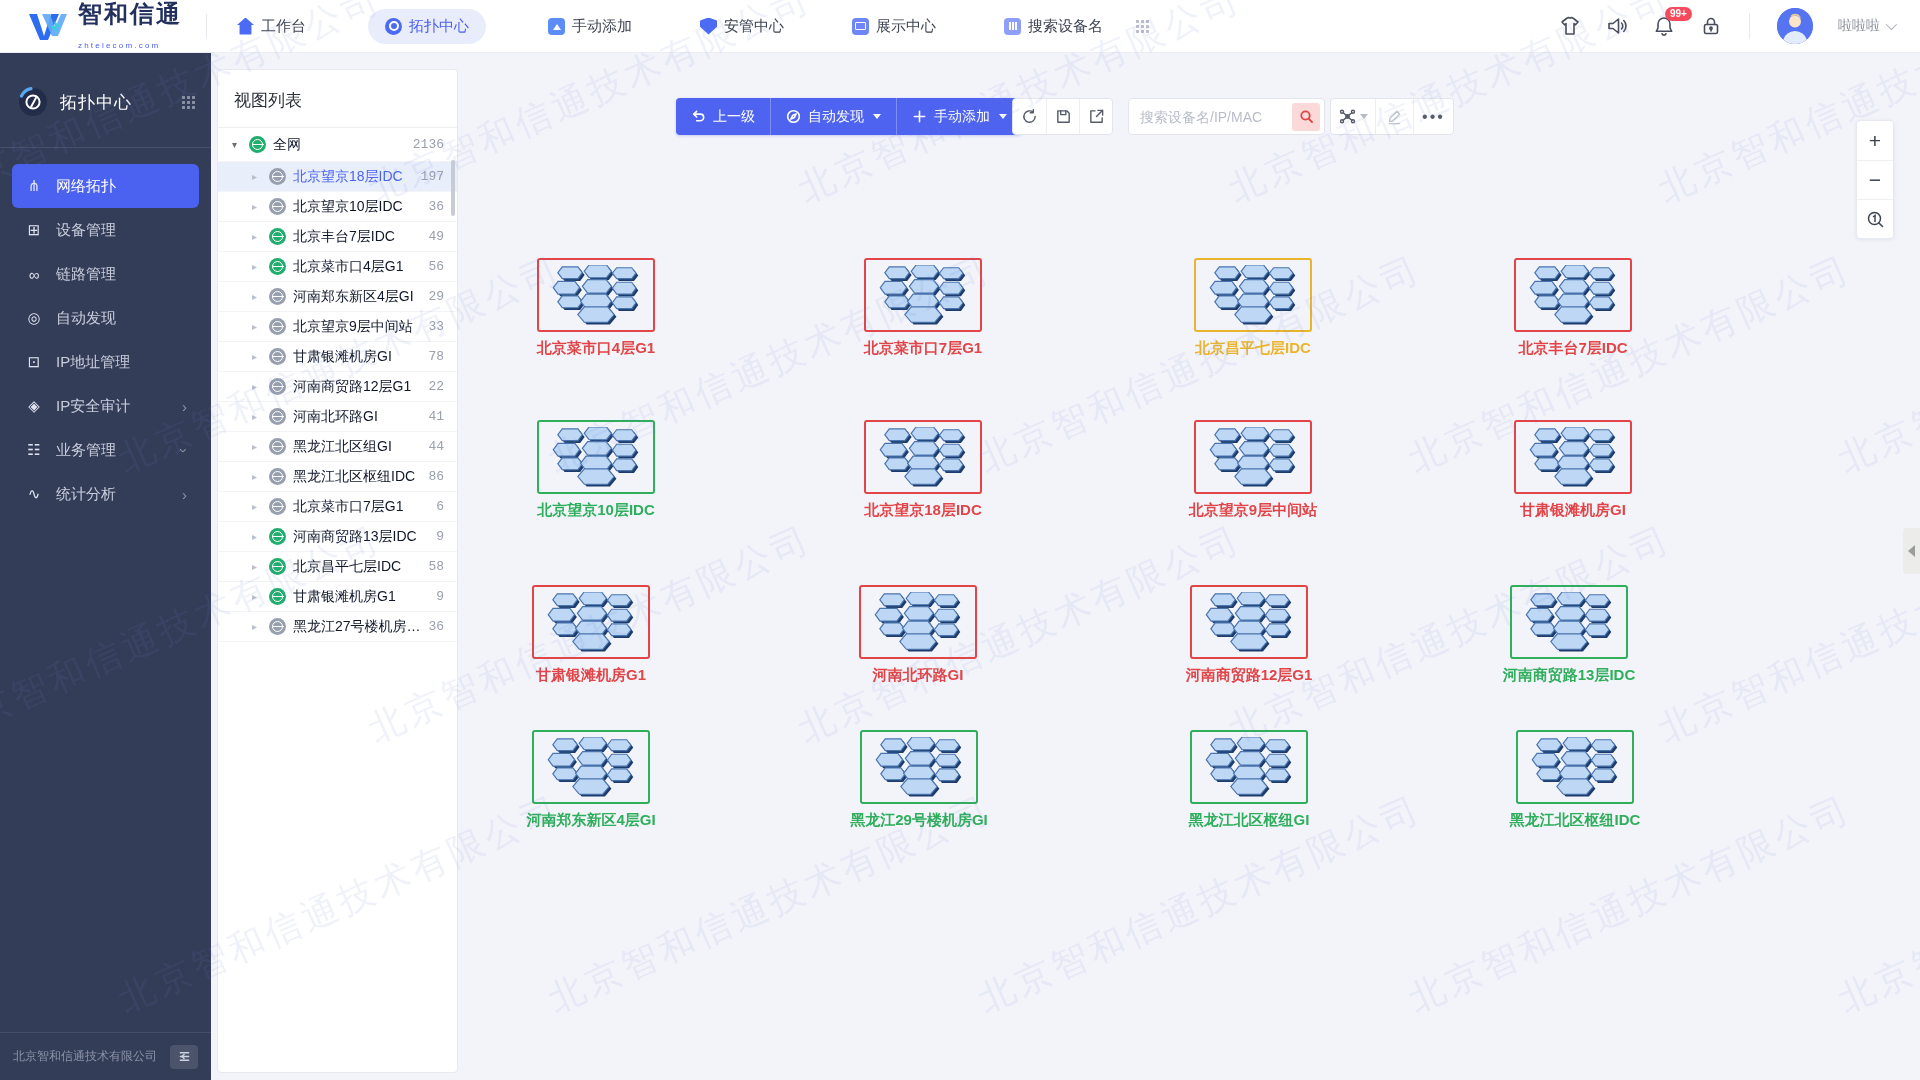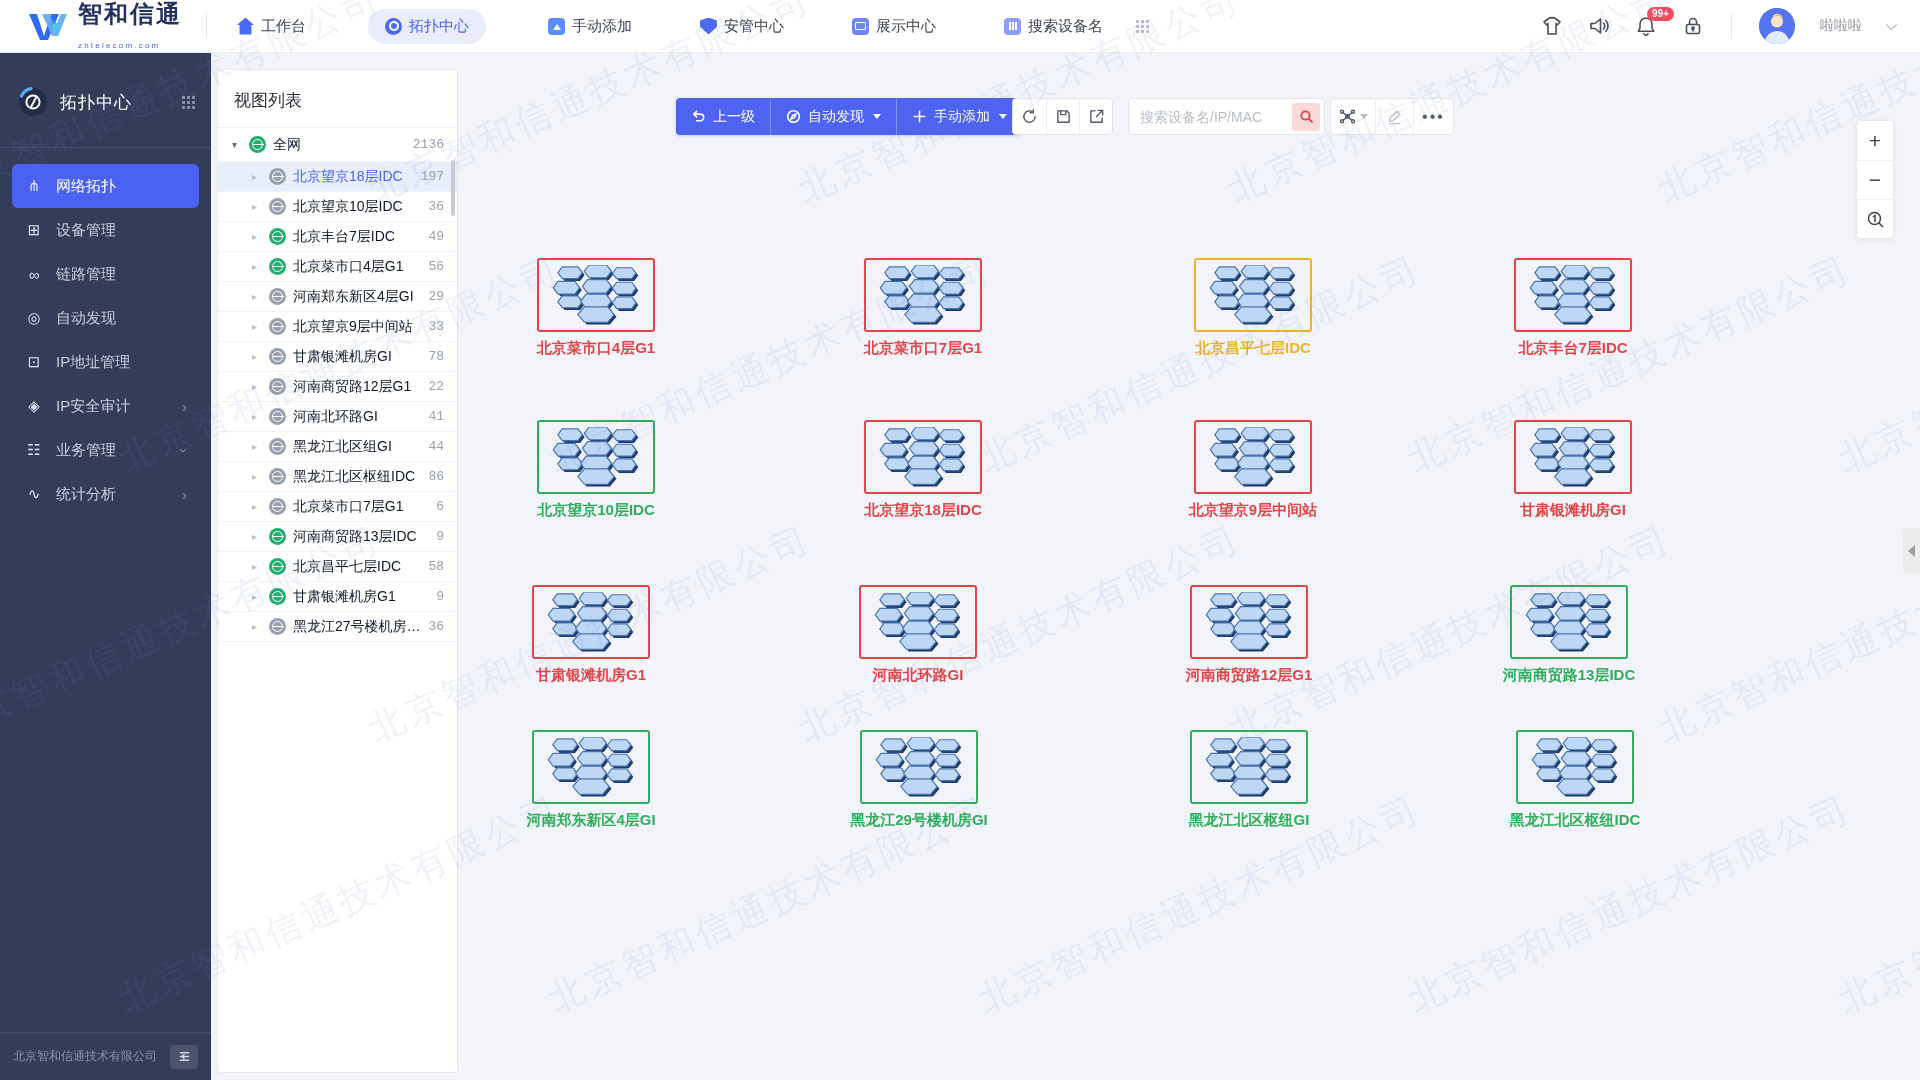--- a/index.html
+++ b/index.html
@@ -38,21 +38,21 @@
     background-size:5px 5px; cursor:pointer; }
   .nav-spacer { flex:1; }
   .nav-right { display:flex; align-items:center; gap:25px; }
   .nav-ic { width:22px; height:22px; cursor:pointer; position:relative; }
   .nav-ic svg { width:22px; height:22px; stroke:#474d5c; fill:none; stroke-width:1.6;
     stroke-linecap:round; stroke-linejoin:round; }
   .badge { position:absolute; top:-8px; left:12px; background:#f5495c; color:#fff; font-size:10px;
     border-radius:9px; padding:2px 5px; line-height:1; font-weight:bold; }
   .nav-right .divider2 { width:1px; height:26px; background:#e7e9f0; margin:0 2px; }
   .avatar { width:36px; height:36px; border-radius:50%; background:#5574f2; overflow:hidden; cursor:pointer; }
-  .username { display:flex; align-items:center; gap:24px; color:#8b909c; font-size:14px; cursor:pointer; }
+  .username { display:flex; align-items:center; gap:6px; color:#8b909c; font-size:14px; cursor:pointer; }
   .chev-down { width:8px; height:8px; border-right:1.5px solid #a8adb8; border-bottom:1.5px solid #a8adb8;
     transform:rotate(45deg) translateY(-2px); }
 
   
   .sidebar { position:absolute; left:0; top:53px; bottom:0; width:211px; background:#343d58; z-index:15; }
   .sb-head { display:flex; align-items:center; gap:12px; padding:34px 16px 30px 18px; }
   .sb-head-title { color:#fff; font-size:17px; flex:1; letter-spacing:1px; }
   .sb-grid { width:14px; height:14px;
     background-image:radial-gradient(circle,#8a90a4 1.4px,transparent 1.6px);
     background-size:5px 5px; cursor:pointer; }

